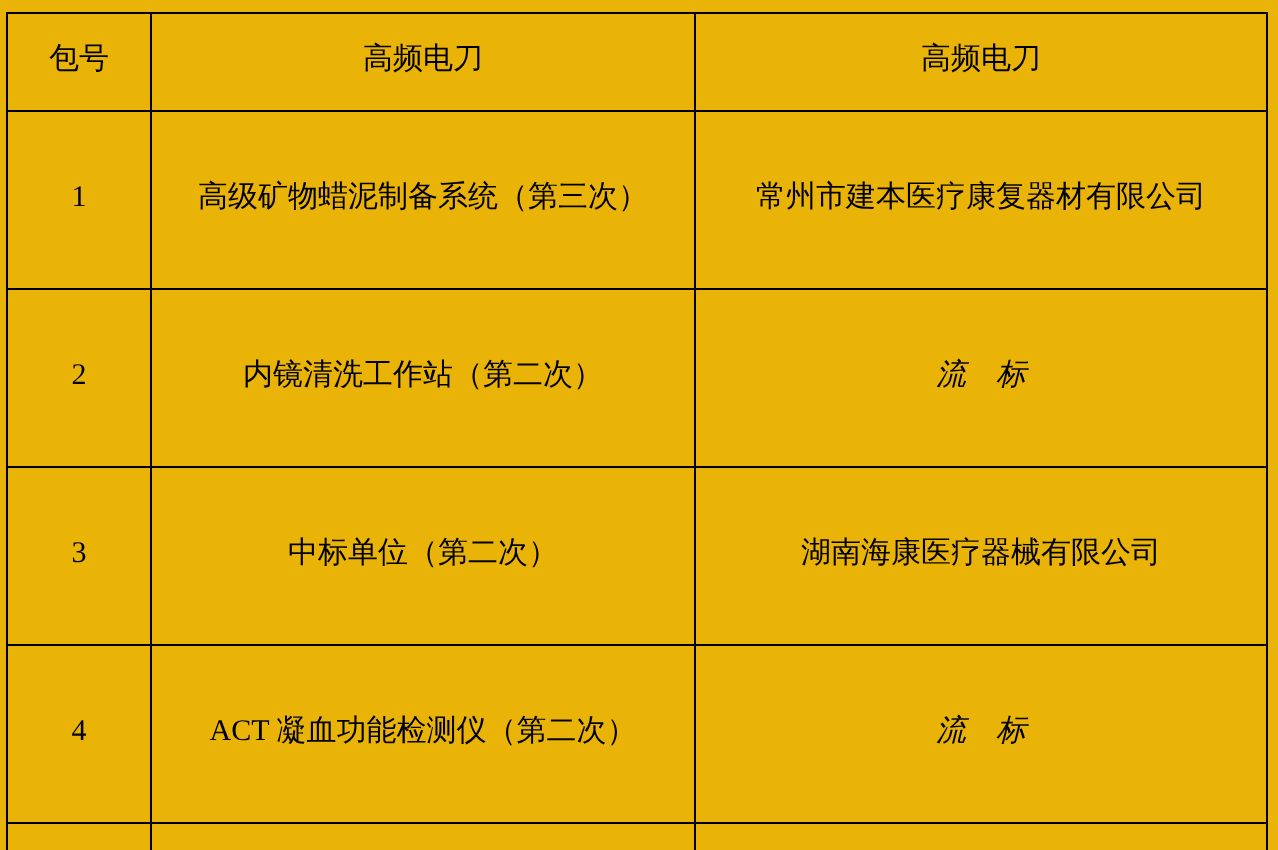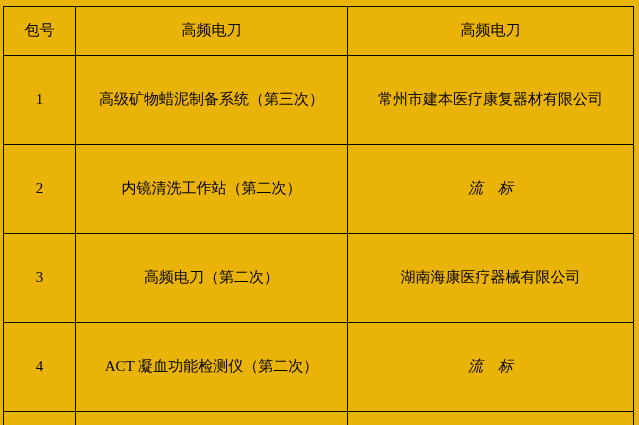--- a/index.html
+++ b/index.html
@@ -79,21 +79,21 @@
       </tr>
 
       <tr class="data-row">
         <td class="cell-no">2</td>
         <td class="cell-proj">内镜清洗工作站（第二次）</td>
         <td class="cell-winner spaced">流　标</td>
       </tr>
 
       <tr class="data-row">
         <td class="cell-no">3</td>
-        <td class="cell-proj">高频电刀（第二次）</td>
+        <td class="cell-proj">中标单位（第二次）</td>
         <td class="cell-winner">湖南海康医疗器械有限公司</td>
       </tr>
 
       <tr class="data-row">
         <td class="cell-no">4</td>
         <td class="cell-proj">ACT 凝血功能检测仪（第二次）</td>
         <td class="cell-winner spaced">流　标</td>
       </tr>
 
       <tr class="tail-row">

